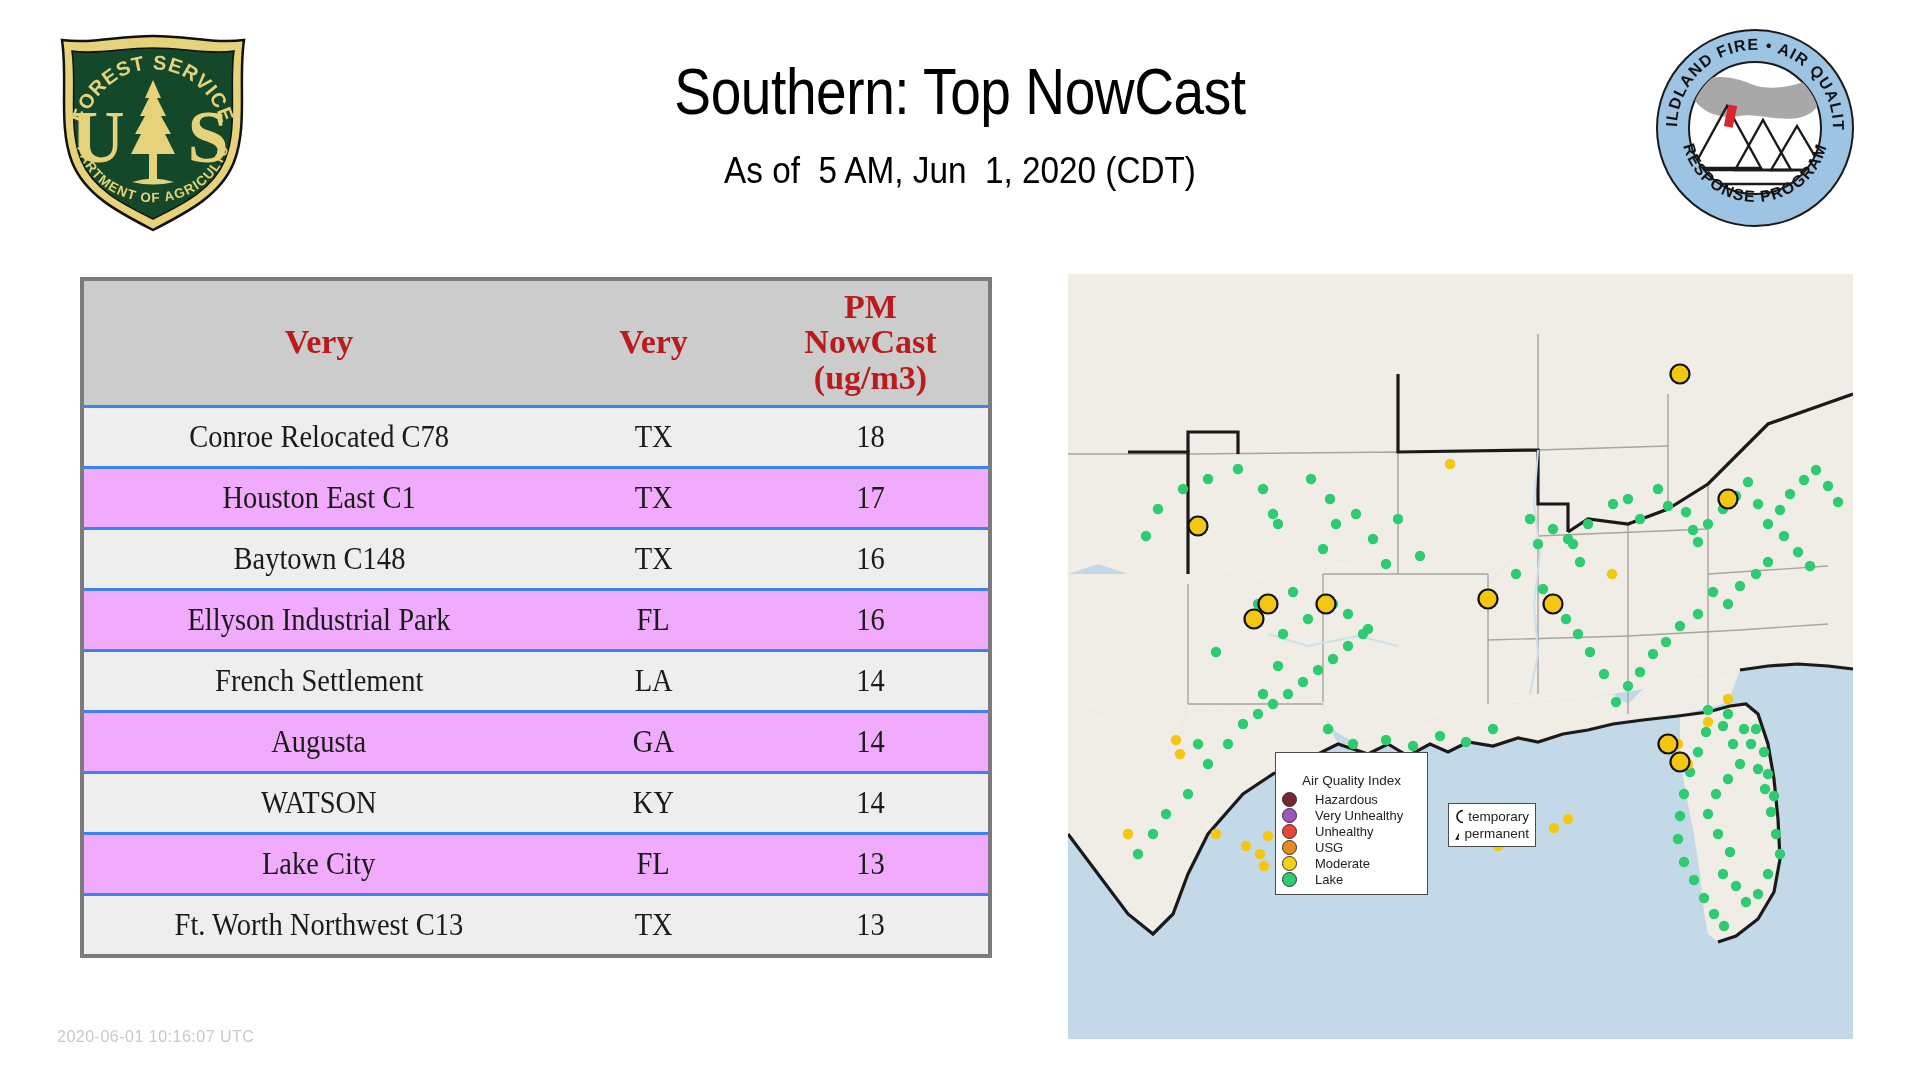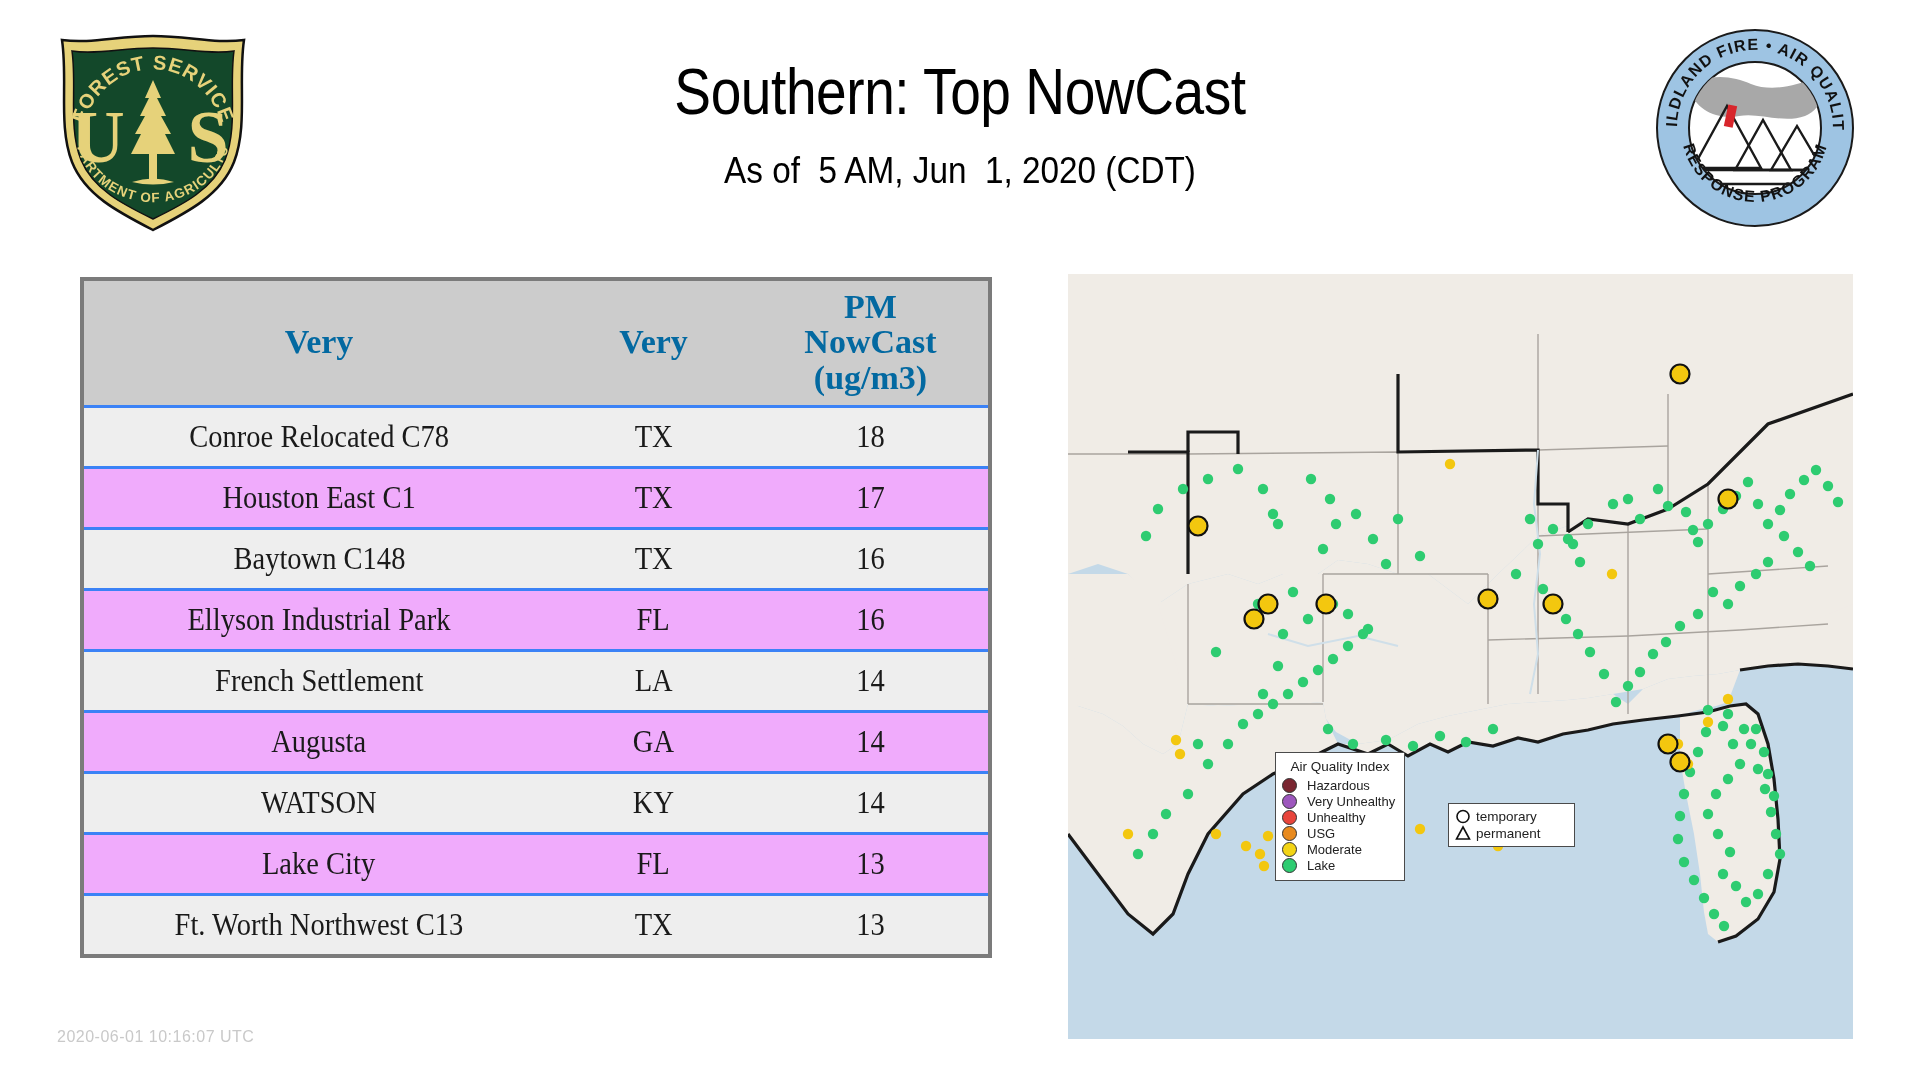--- a/index.html
+++ b/index.html
@@ -31,21 +31,21 @@
     font-size:16px;color:#c9c9c9;letter-spacing:.5px;white-space:pre;
   }
 
   
   .table-wrap{
     position:absolute;left:80px;top:277px;width:912px;
     border:4px solid #7b7b7b;background:#fff;box-sizing:border-box;
   }
   table{border-collapse:collapse;width:100%;table-layout:fixed;}
   thead th{
-    background:#cccccc;color:#0369a1;
+    background:#cccccc;color:#b91c1c;
     font-family:"Liberation Serif", serif;font-weight:bold;font-size:34px;
     text-align:center;vertical-align:middle;padding:8px 0 10px 0;
     line-height:1.04;height:118px;box-sizing:border-box;
   }
   thead th.c-site{width:52%;}
   thead th.c-state{width:22%;}
   thead th.c-pm{width:26%;}
   tbody td{
     font-family:"Liberation Serif", serif;font-size:31px;color:#1a1a1a;
     text-align:center;height:58px;padding:0;border-top:3px solid #3b82f6;
@@ -55,33 +55,33 @@
   tbody tr.even td{background:#f0abfc;}
 
   
   .map-frame{
     position:absolute;left:1068px;top:274px;width:785px;height:765px;
     background:#c4d9e8;overflow:hidden;
   }
   .map-frame svg{display:block;}
   
   .legend-aqi{
-    position:absolute;left:1275px;top:752px;width:130px;
-    background:#ffffff;border:1px solid #4a4a4a;padding:6px 6px 6px 6px;
+    position:absolute;left:1275px;top:752px;width:153px;
+    background:#ffffff;border:1px solid #4a4a4a;padding:20px 6px 6px 6px;
     box-sizing:border-box;
   }
   .legend-aqi .lt{font-size:13.5px;color:#222;text-align:center;margin-bottom:4px;}
-  .legend-aqi .row{display:flex;align-items:center;gap:10px;margin:1px 0;}
+  .legend-aqi .row{display:flex;align-items:center;gap:18px;margin:1px 0;}
   .legend-aqi .sw{
     width:13px;height:13px;border-radius:50%;border:1px solid #333;flex:none;
   }
   .legend-aqi .lbl{font-size:13px;color:#222;line-height:1.05;white-space:nowrap;}
 
   .legend-type{
-    position:absolute;left:1448px;top:803px;width:127px;
+    position:absolute;left:1448px;top:803px;width:88px;
     background:#ffffff;border:1px solid #4a4a4a;padding:4px 6px;
     box-sizing:border-box;
   }
   .legend-type .row{display:flex;align-items:center;gap:5px;}
   .legend-type .lbl{font-size:13.5px;color:#222;line-height:1.18;}
 </style>
 </head>
 <body>
 
 <div class="logo-left">

